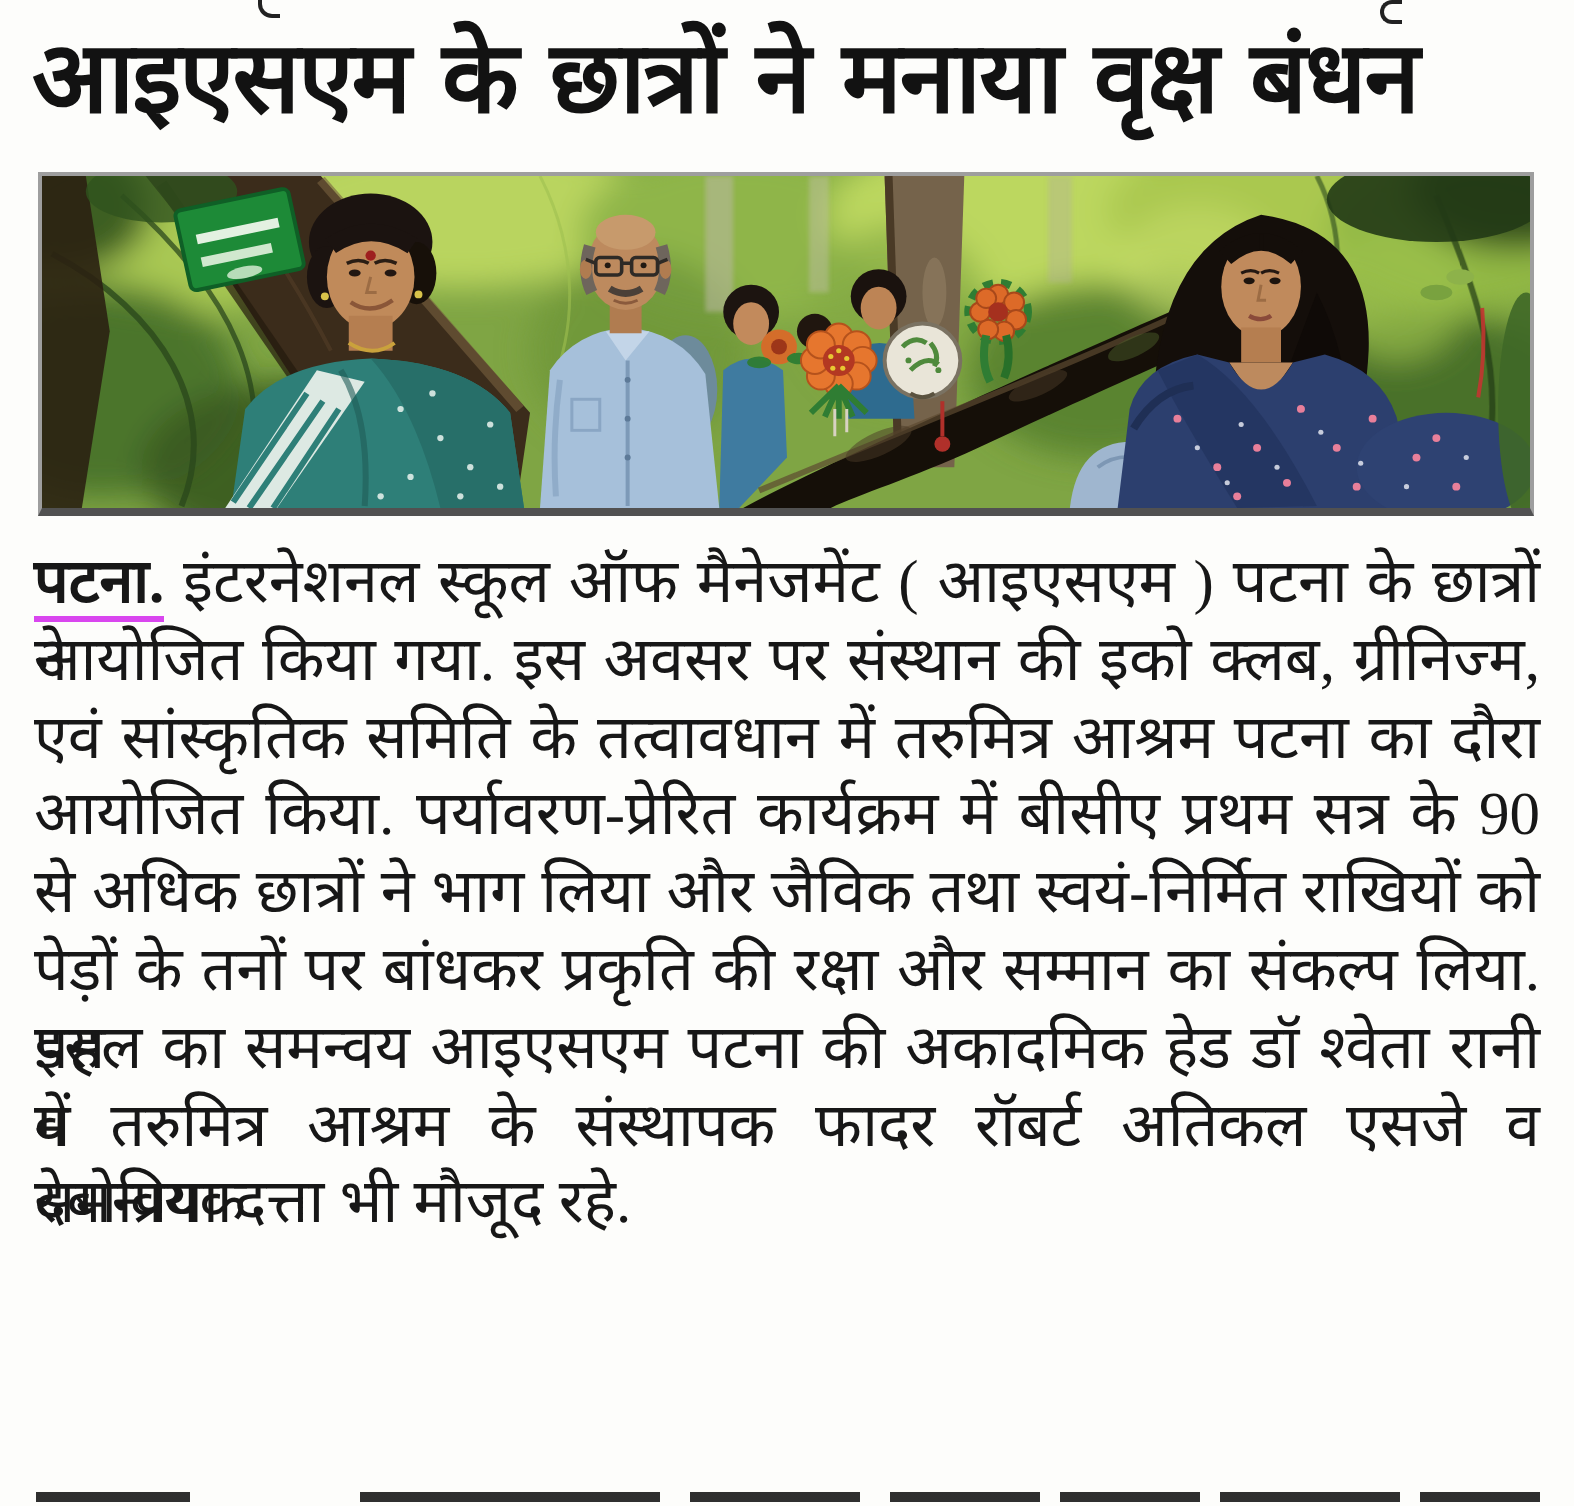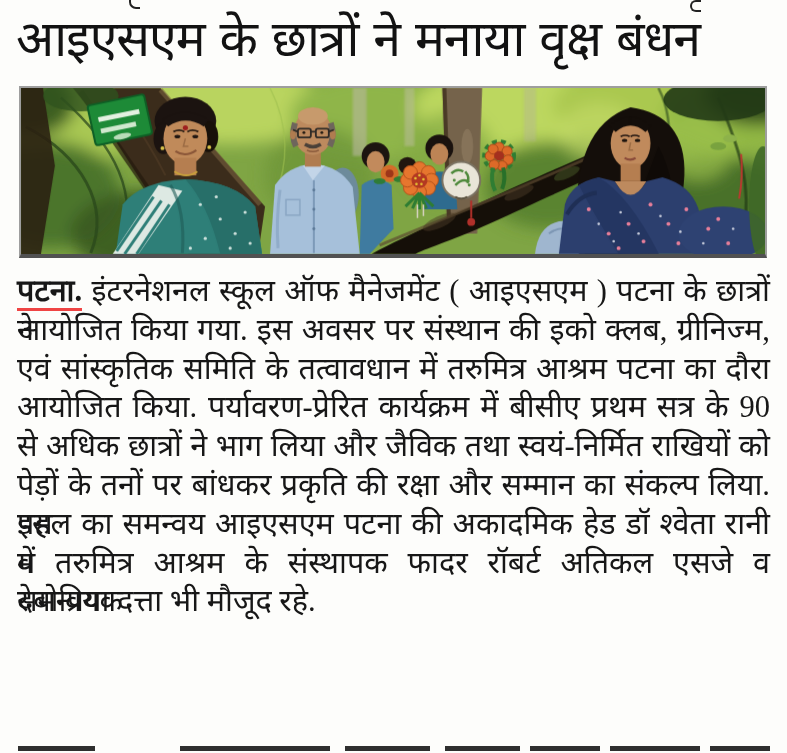--- a/index.html
+++ b/index.html
@@ -8,37 +8,37 @@
     font-family:"Liberation Serif","DejaVu Serif",serif;color:#161616;
   }
   
   .top-remnant{position:absolute;top:0;}
   .rem1{left:129px;width:9px;height:7px;border:2.5px solid #222;border-top:none;border-right:none;border-radius:0 0 0 7px;}
   .rem2{left:690px;width:9px;height:8px;border:2.5px solid #222;border-right:none;border-radius:7px 0 0 7px;}
   
   .headline{
     position:absolute;left:16px;top:2px;width:764px;
     font-family:"DejaVu Sans","Liberation Sans",sans-serif;
-    font-weight:400;font-size:50px;line-height:74px;color:#121212;letter-spacing:-1px;
+    font-weight:700;font-size:50px;line-height:74px;color:#121212;letter-spacing:-1px;
     white-space:nowrap;
   }
   
   .photo-frame{
     position:absolute;left:19px;top:86px;width:748px;height:172px;box-sizing:border-box;
     border:2px solid #9e9e9e;border-bottom:4px solid #515151;background:#7fa544;
   }
   .photo-frame svg{display:block;width:100%;height:100%;}
   
   .body-text{position:absolute;left:17px;top:272px;width:753px;}
   .bline{
     font-size:30.5px;line-height:38.8px;height:38.8px;
     text-align:justify;text-align-last:justify;color:#171717;
   }
   .bline.last{text-align:left;text-align-last:left;}
-  .dateline{font-weight:bold;border-bottom:3px solid #ef4444;}
+  .dateline{font-weight:bold;border-bottom:3px solid #d946ef;}
   
   .bottom-remnant{
     position:absolute;left:18px;top:746px;width:752px;height:5px;opacity:.92;
     background:linear-gradient(90deg,
       #1d1d1d 0 77px,transparent 77px 162px,
       #1d1d1d 162px 312px,transparent 312px 327px,
       #1d1d1d 327px 412px,transparent 412px 427px,
       #1d1d1d 427px 502px,transparent 502px 512px,
       #1d1d1d 512px 582px,transparent 582px 592px,
       #1d1d1d 592px 682px,transparent 682px 692px,

